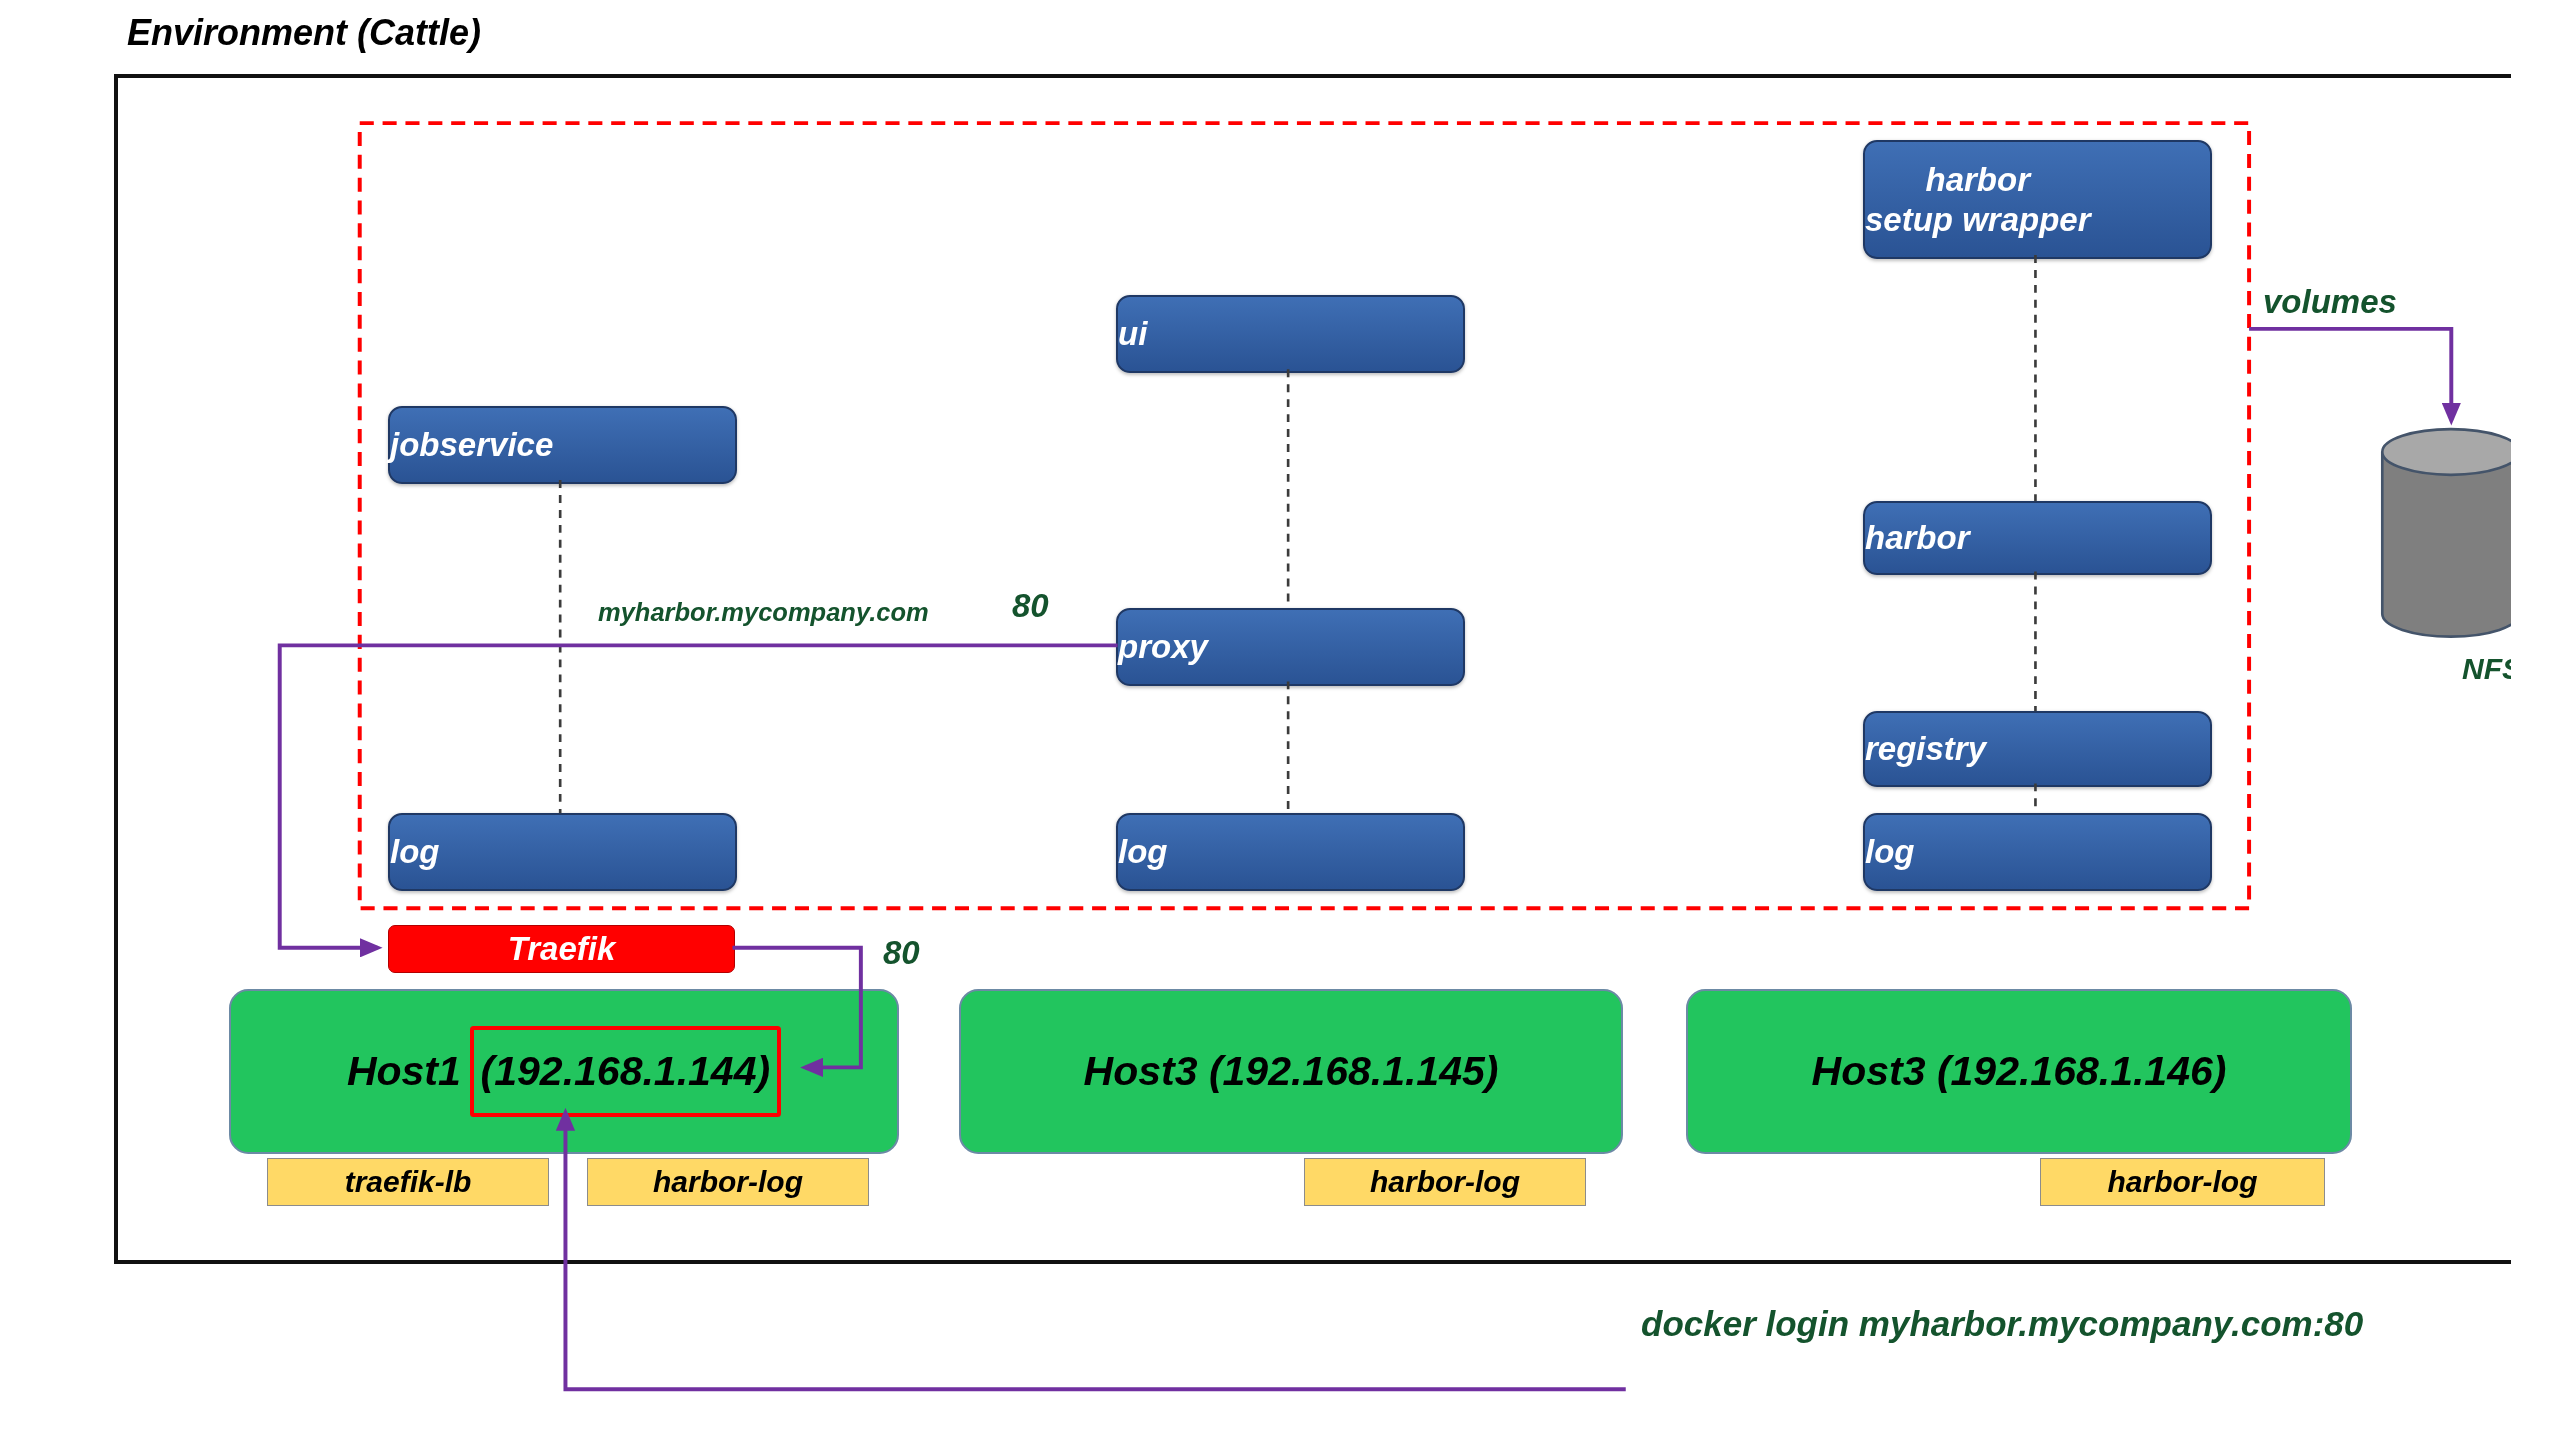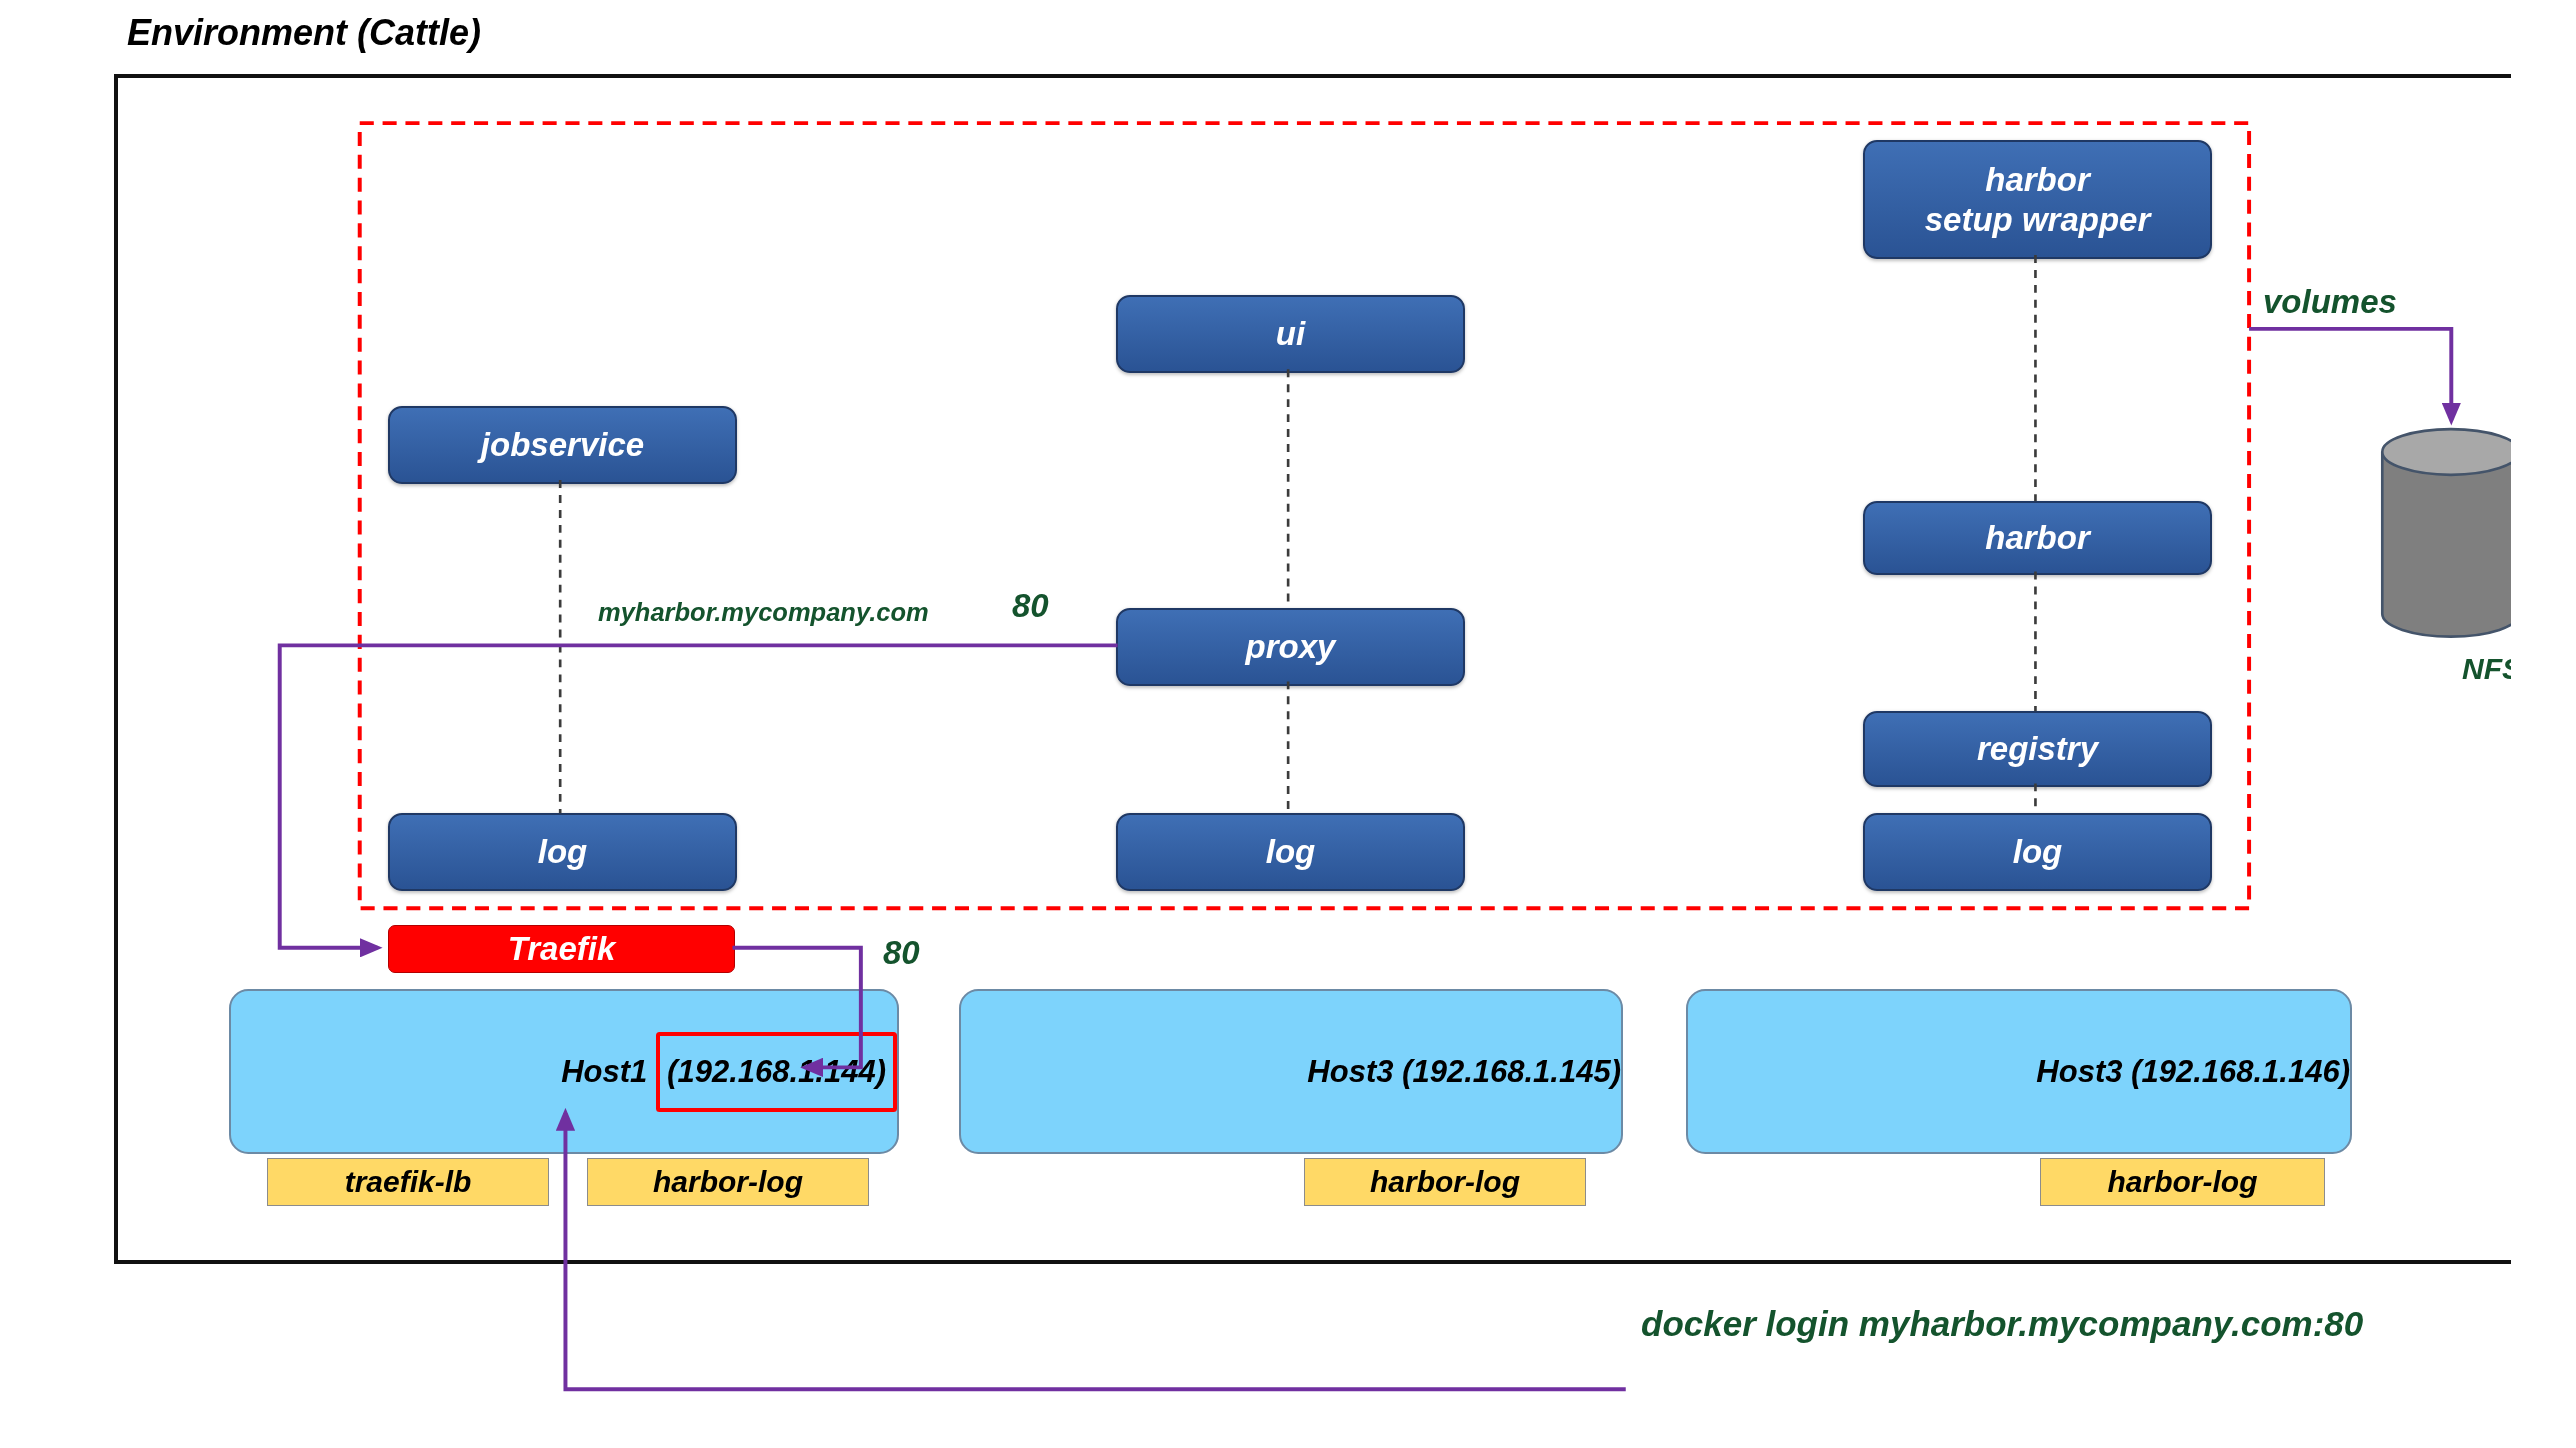--- a/index.html
+++ b/index.html
@@ -10,36 +10,36 @@
   .bi{font-weight:bold;font-style:italic;}
   .txt{position:absolute;font-weight:bold;font-style:italic;color:#14532d;z-index:4;white-space:nowrap;}
   .outer{
     position:absolute;left:91px;top:74px;width:2423px;height:1182px;
     border:4.4px solid #111;background:#fff;z-index:1;
   }
   .box-blue{
     position:absolute;width:345px;z-index:2;
     background:linear-gradient(#3f6fb5,#2a5394);
     border:2.6px solid #1f3864;border-radius:14px;
-    color:#fff;display:flex;align-items:center;justify-content:center;
+    color:#fff;display:flex;align-items:center;
     font-weight:bold;font-style:italic;font-size:33px;
     box-shadow:0 1.8px 3.5px rgba(0,0,0,.25);
   }
   .box-blue .two{display:flex;flex-direction:column;align-items:center;line-height:1.2;}
   .traefik{
     position:absolute;left:365px;top:925px;width:345px;height:46px;z-index:2;
     background:#ff0000;border:1.8px solid #b30000;border-radius:7px;
     color:#fff;display:flex;align-items:center;justify-content:center;
     font-weight:bold;font-style:italic;font-size:33px;
   }
   .host{
     position:absolute;top:989px;height:161px;z-index:2;
-    background:#7dd3fc;border:2.6px solid #6c8aa5;border-radius:19.3px;
-    display:flex;align-items:center;justify-content:flex-end;
-    font-weight:bold;font-style:italic;font-size:31px;color:#000;
+    background:#22c55e;border:2.6px solid #6c8aa5;border-radius:19.3px;
+    display:flex;align-items:center;justify-content:center;
+    font-weight:bold;font-style:italic;font-size:41px;color:#000;
     white-space:nowrap;
   }
   .red-ip{
     border:4.4px solid #ff0000;border-radius:3.5px;padding:18px 7px;margin-left:8.8px;
   }
   .tag{
     position:absolute;top:1158px;height:46px;z-index:2;
     background:#FFD966;border:1.8px solid #8c8c8c;
     display:flex;align-items:center;justify-content:center;
     font-weight:bold;font-style:italic;font-size:30px;color:#000;

